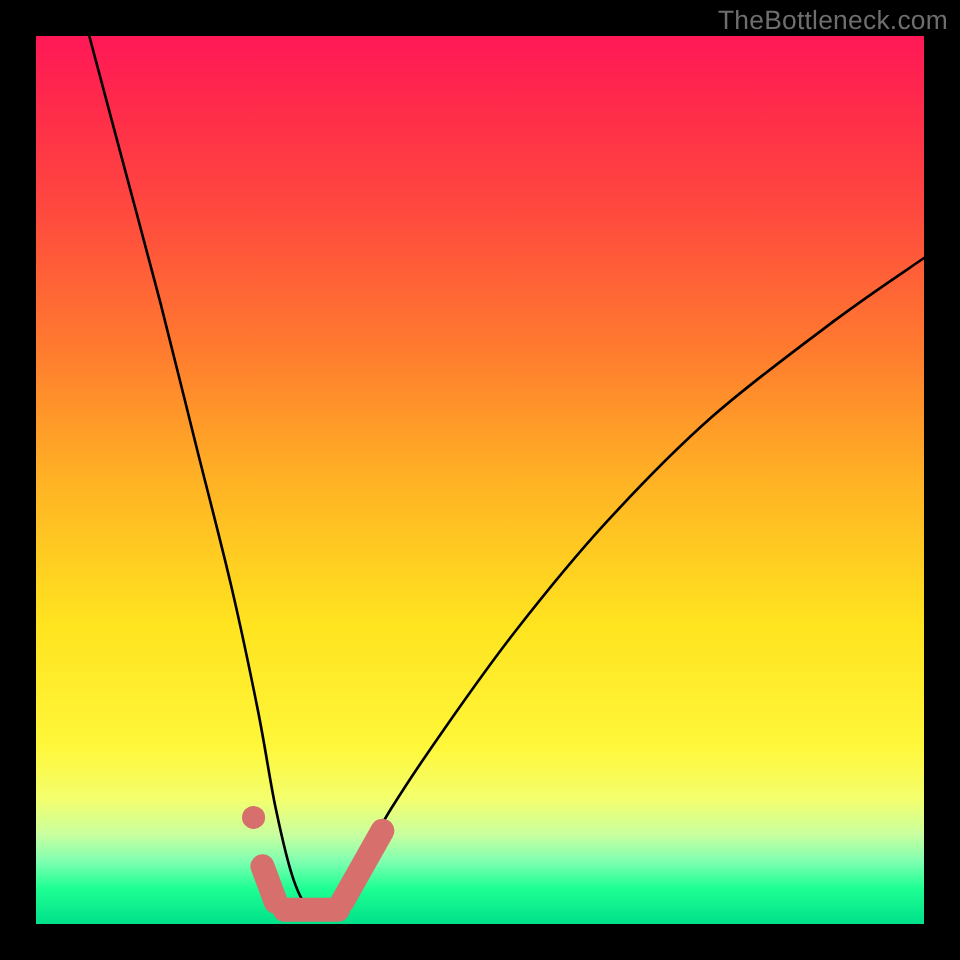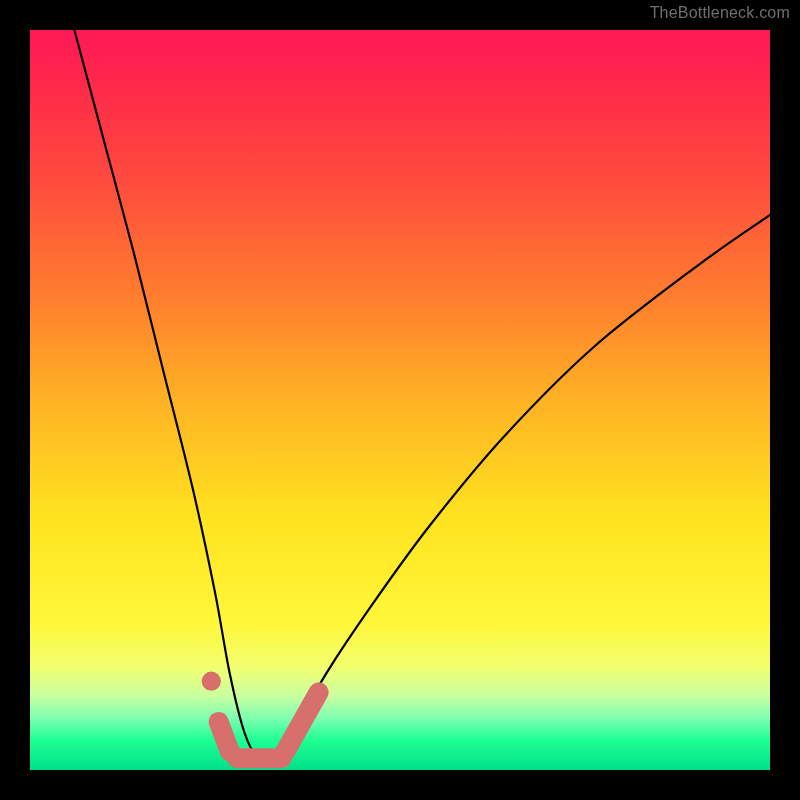--- a/index.html
+++ b/index.html
@@ -40,21 +40,21 @@
       #7dffb0 93%,
       #1eff93 96%,
       #00e08a 100%
     );
   }
   .watermark {
     position: absolute;
     top: 4px;
     right: 10px;
     color: #6e6e6e;
-    font-size: 16px;
+    font-size: 22px;
     font-weight: 500;
     letter-spacing: 0.2px;
     user-select: none;
   }
   svg.curve {
     position: absolute;
     top: 0;
     left: 0;
     width: 740px;
     height: 740px;

